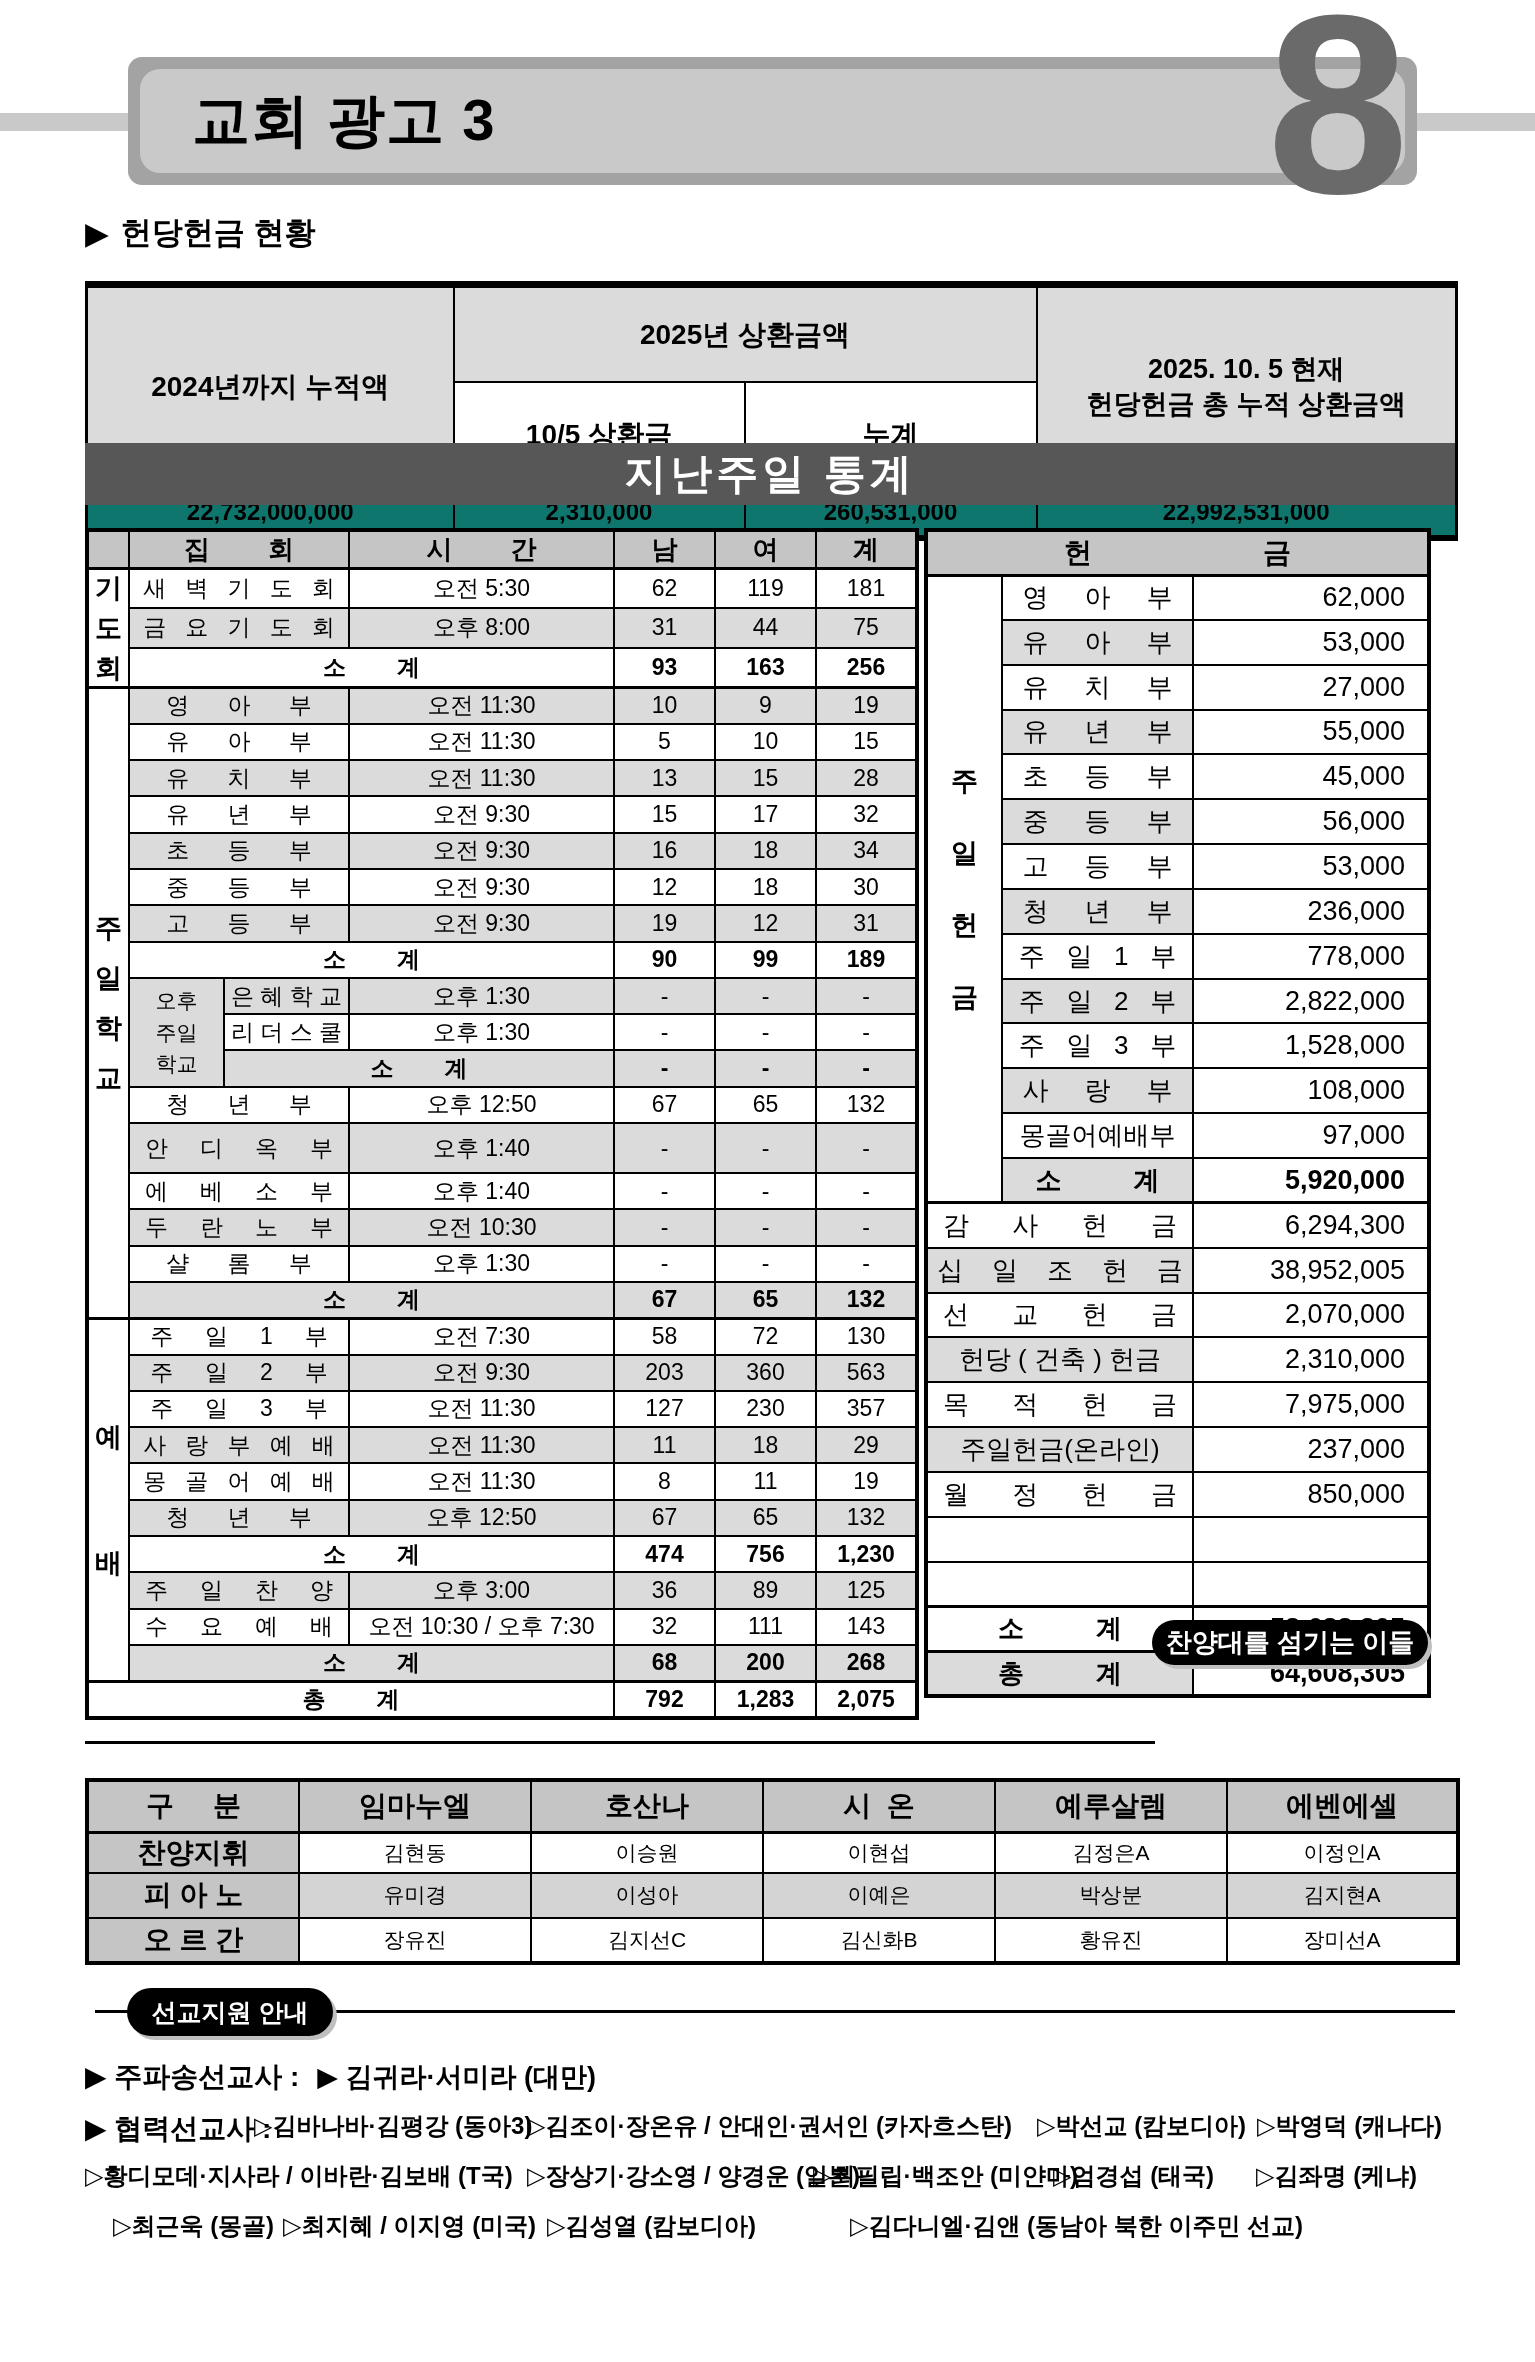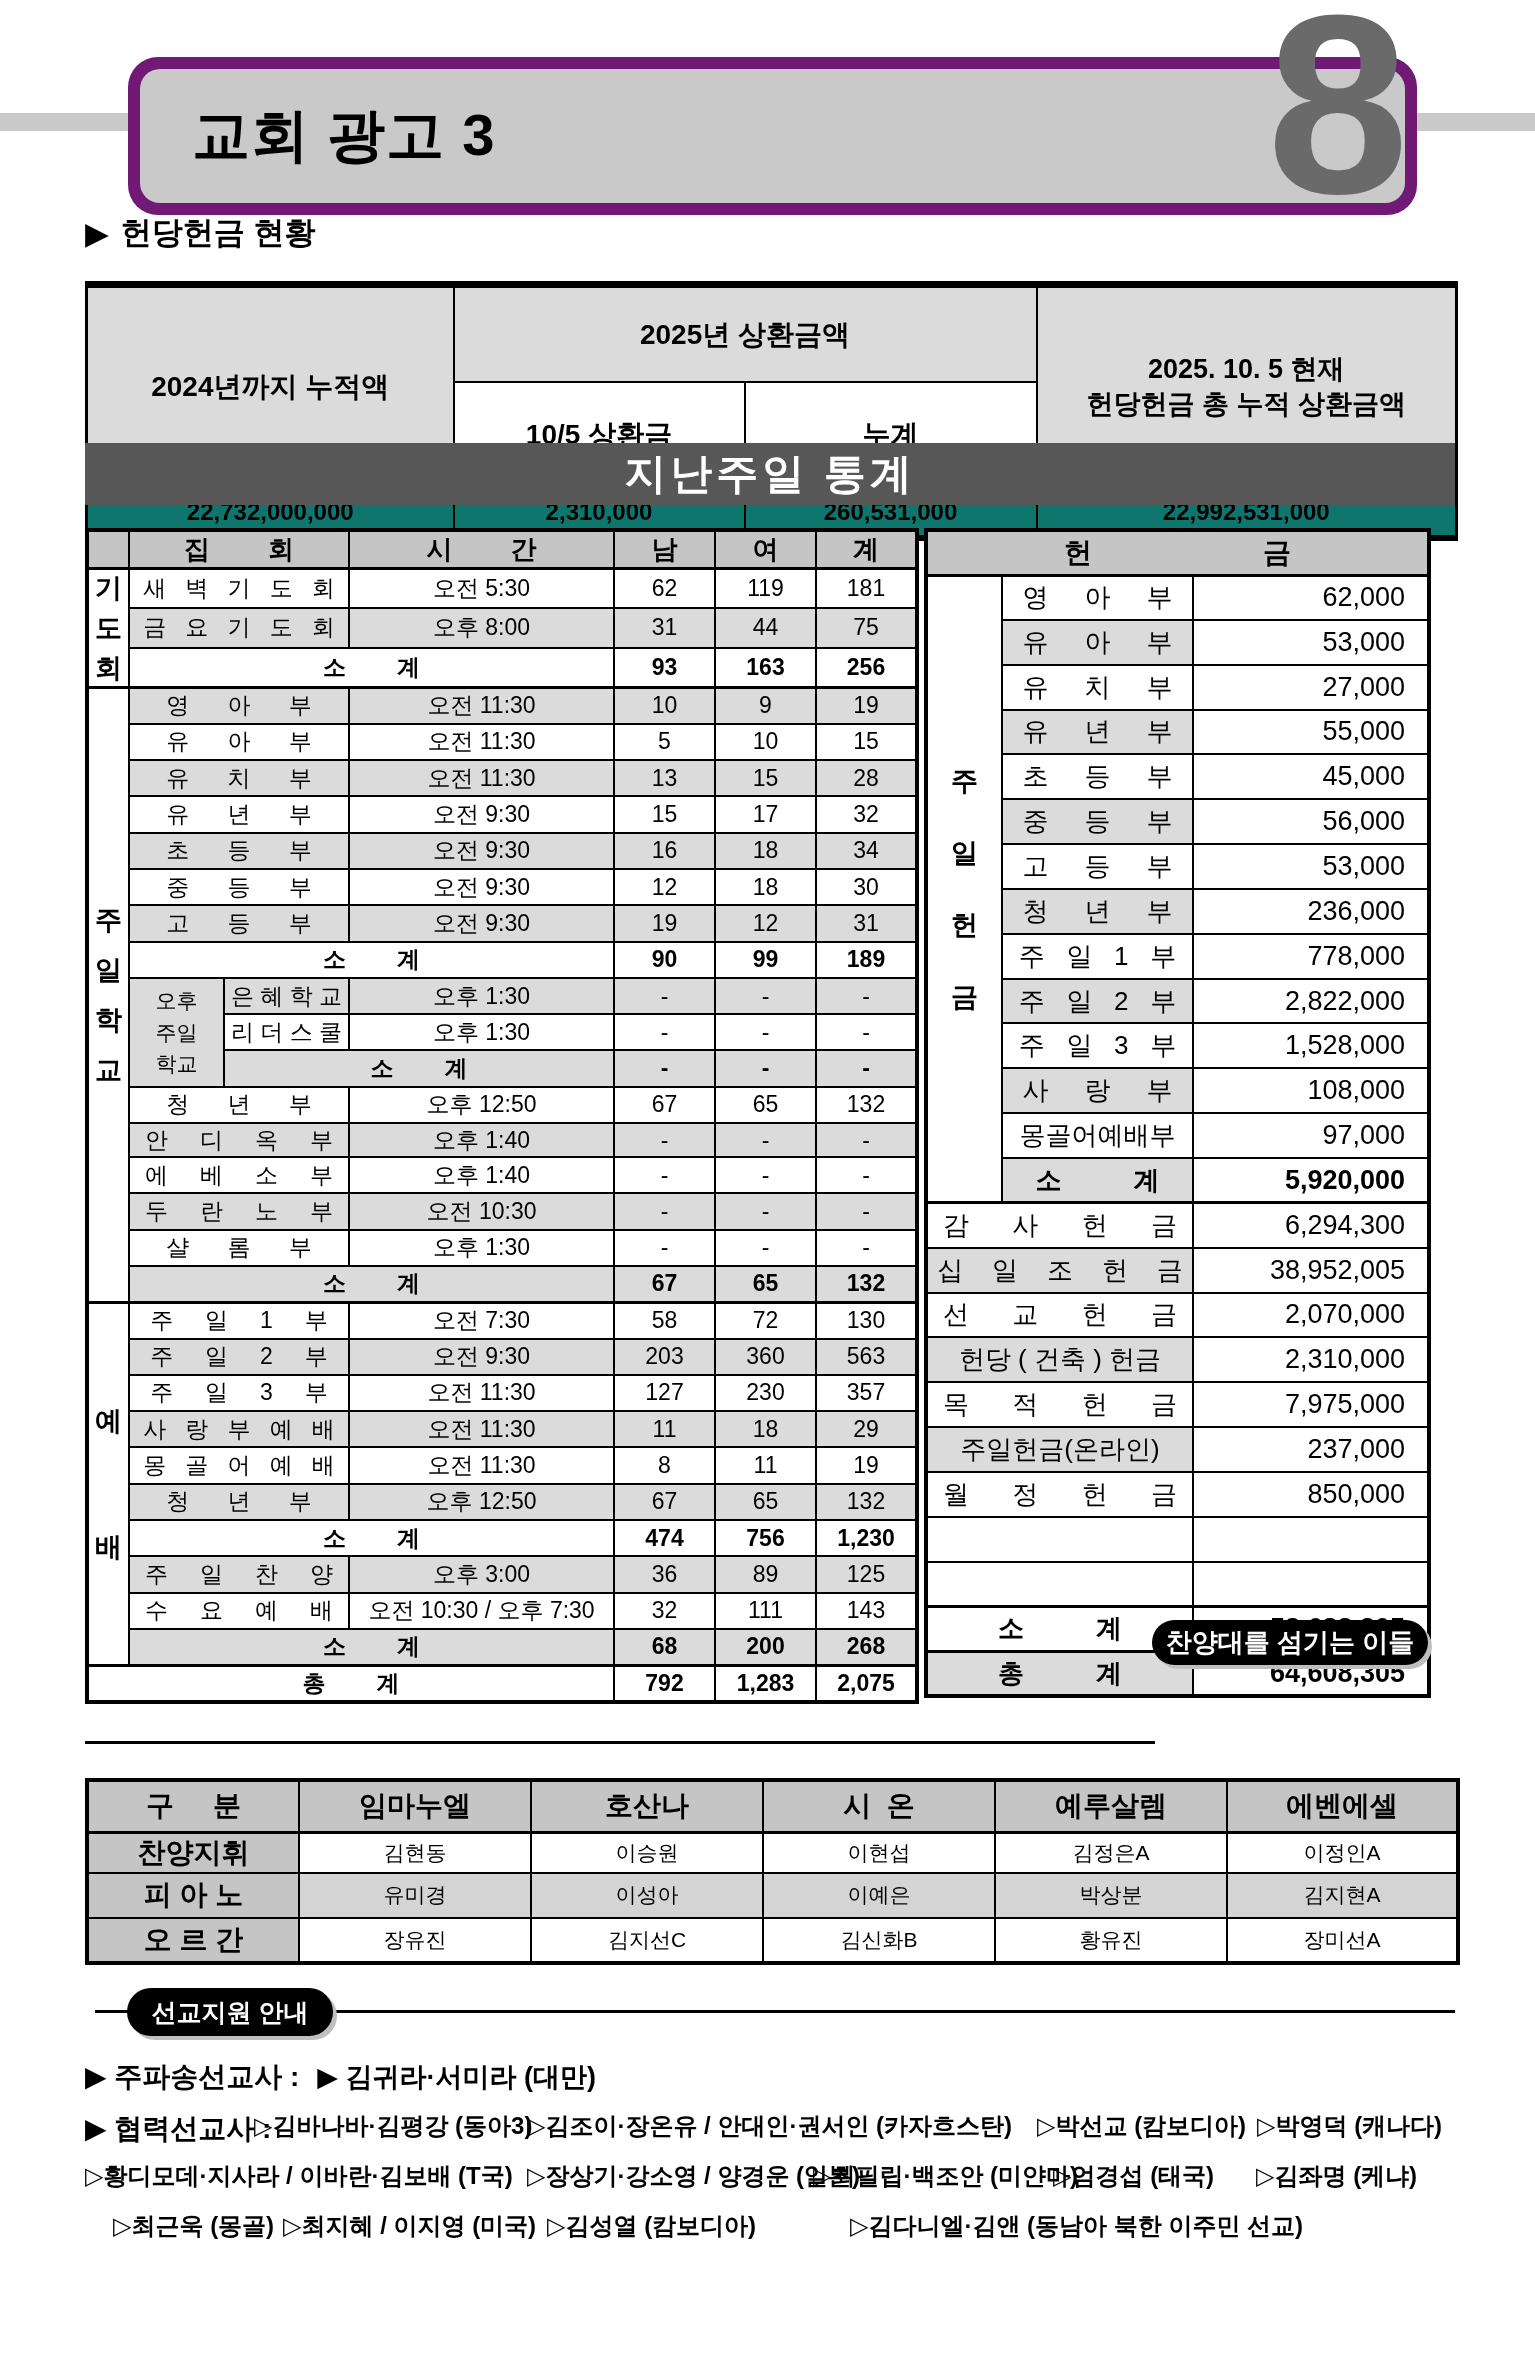--- a/index.html
+++ b/index.html
@@ -1,20 +1,20 @@
 <!DOCTYPE html>
 <html><head>
 <meta charset="utf-8">
 <style>
 :root{ --hdr:#c5c5c5; --shade:#dbdbdb; --dark:#575757; }
 *{box-sizing:border-box}
 body{margin:0;background:#fff;font-family:"Liberation Sans","DejaVu Sans",sans-serif;color:#000}
 .page{position:relative;width:1535px;height:2362px;background:#fff;overflow:hidden}
 .gray-bar{position:absolute;left:0;top:113px;width:100%;height:18px;background:#c9c9c9;z-index:1}
-.title-box{position:absolute;left:128px;top:57px;width:1289px;height:158px;background:#701a75;border-radius:30px;z-index:2}
+.title-box{position:absolute;left:128px;top:57px;width:1289px;height:128px;background:#a3a3a3;border-radius:14px;z-index:2}
 .title-inner{position:absolute;left:12px;top:12px;right:12px;bottom:12px;background:#c9c9c9;border-radius:20px;display:flex;align-items:center;padding-left:52px}
 .title-text{font-size:58px;font-weight:bold;letter-spacing:1px}
 .badge8{position:absolute;left:1253px;top:-23px;width:170px;text-align:center;font-size:255px;line-height:1;font-weight:bold;color:#6a6a6a;z-index:3}
 .sec-heading{position:absolute;left:85px;top:212px;font-size:31px;font-weight:bold;display:flex;gap:12px;align-items:center}
 table{border-collapse:collapse;table-layout:fixed;position:absolute}
 td{border:2px solid #000;text-align:center;white-space:pre;overflow:hidden;padding:0;vertical-align:middle}
 
 .off{left:85px;top:281px;width:1370px;border:3px solid #000;border-top:7px solid #000;border-bottom:6px solid #000}
 .off td{font-weight:bold;font-size:28px}
 .off tr.h1 td{background:var(--shade)}
@@ -231,21 +231,21 @@
           <td>-</td>
           <td>-</td>
         </tr>
         <tr class="  " style="height:36.3px">
           <td colspan="2">청      년      부</td>
           <td>오후 12:50</td>
           <td>67</td>
           <td>65</td>
           <td>132</td>
         </tr>
-        <tr class="sh  " style="height:34px">
+        <tr class="sh  " style="height:50px">
           <td colspan="2">안     디     옥     부</td>
           <td>오후 1:40</td>
           <td>-</td>
           <td>-</td>
           <td>-</td>
         </tr>
         <tr class="  " style="height:36.3px">
           <td colspan="2">에     베     소     부</td>
           <td>오후 1:40</td>
           <td>-</td>

